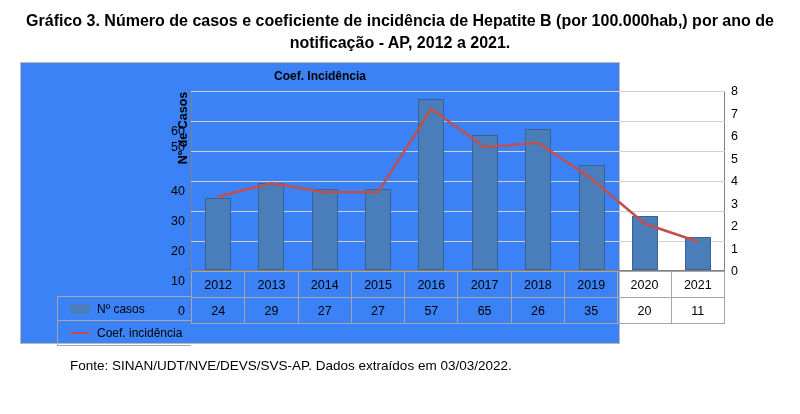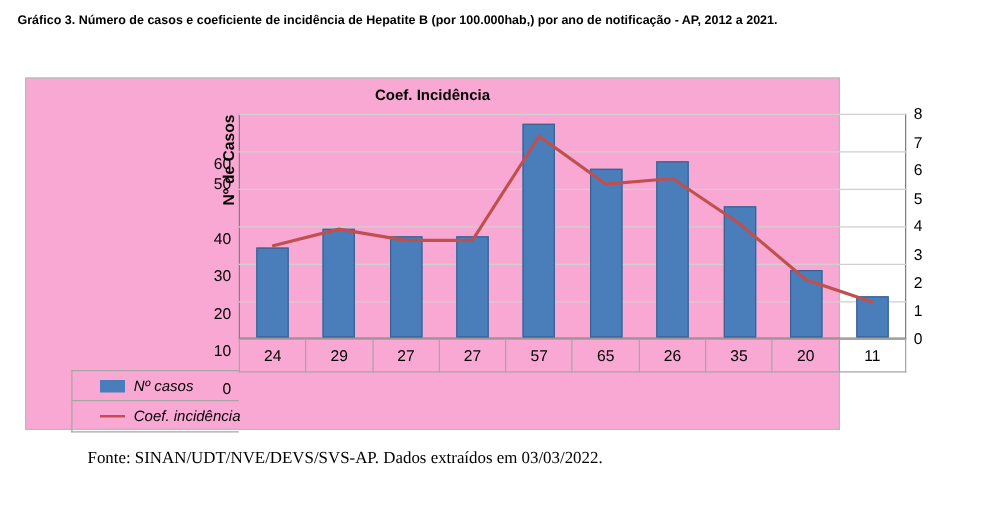--- a/index.html
+++ b/index.html
@@ -18,33 +18,34 @@
     position: relative;
     width: 800px;
     height: 414px;
   }
   
   #title {
     position: absolute;
     top: 10px;
     left: 14px;
     width: 772px;
-    font-size: 10px;
+    text-align: center;
+    font-size: 16px;
     font-weight: bold;
     line-height: 1.35;
   }
   
   #chart-box {
     position: absolute;
     left: 20px;
     top: 62px;
-    width: 652px;
+    width: 600px;
     height: 282px;
     border: 1px solid #b9b9b9;
-    background: #f9a8d4;
+    background: #3b82f6;
     box-sizing: border-box;
   }
   #legend-top {
     position: absolute;
     top: 6px;
     left: 0;
     width: 100%;
     text-align: center;
     font-size: 12px;
     font-weight: bold;
@@ -151,22 +152,21 @@
     top: 233px;
     width: 134px;
   }
   .legend-row {
     display: flex;
     align-items: center;
     height: 25px;
     border: 1px solid #a6a6a6;
     border-right: none;
     box-sizing: border-box;
-    padding-left: 22px;
-    font-style: italic;
+    padding-left: 12px;
   }
   .legend-row + .legend-row { border-top: none; }
   .swatch-bar {
     width: 20px;
     height: 10px;
     background: #4a7ebb;
     margin-right: 7px;
     flex: none;
   }
   .swatch-line {
@@ -188,21 +188,20 @@
     width: 134px;
     height: 25px;
   }
   
   #footnotes {
     position: absolute;
     left: 70px;
     top: 356px;
     font-size: 13.5px;
     line-height: 1.5;
-    font-family: Liberation Serif, serif;
   }
 </style>
 </head>
 <body>
 
 <div id="page">
 
   <div id="title">Gráfico 3. Número de casos e coeficiente de incidência de Hepatite B (por 100.000hab,) por ano de notificação - AP, 2012 a 2021.</div>
 
   <div id="chart-box">
@@ -258,20 +257,32 @@
       <svg id="line-svg" viewBox="0 0 534 180" preserveAspectRatio="none">
         <polyline id="linepath" fill="none" stroke="#c0504d" stroke-width="2.5" points="26.7,105.8 80.1,92.3 133.5,101.3 186.9,101.3 240.3,18.0 293.7,56.3 347.1,51.8 400.5,87.8 453.9,132.8 507.3,150.8"></polyline>
       </svg>
     </div>
 
     <div id="years-spacer"></div>
 
     <div id="table-wrap">
       <table class="datatable">
         <tbody id="table-body">
+            <tr>
+              <td class="yearcell">2012</td>
+              <td class="yearcell">2013</td>
+              <td class="yearcell">2014</td>
+              <td class="yearcell">2015</td>
+              <td class="yearcell">2016</td>
+              <td class="yearcell">2017</td>
+              <td class="yearcell">2018</td>
+              <td class="yearcell">2019</td>
+              <td class="yearcell">2020</td>
+              <td class="yearcell">2021</td>
+            </tr>
             <tr>
               <td class="">24</td>
               <td class="">29</td>
               <td class="">27</td>
               <td class="">27</td>
               <td class="">57</td>
               <td class="">65</td>
               <td class="">26</td>
               <td class="">35</td>
               <td class="">20</td>

